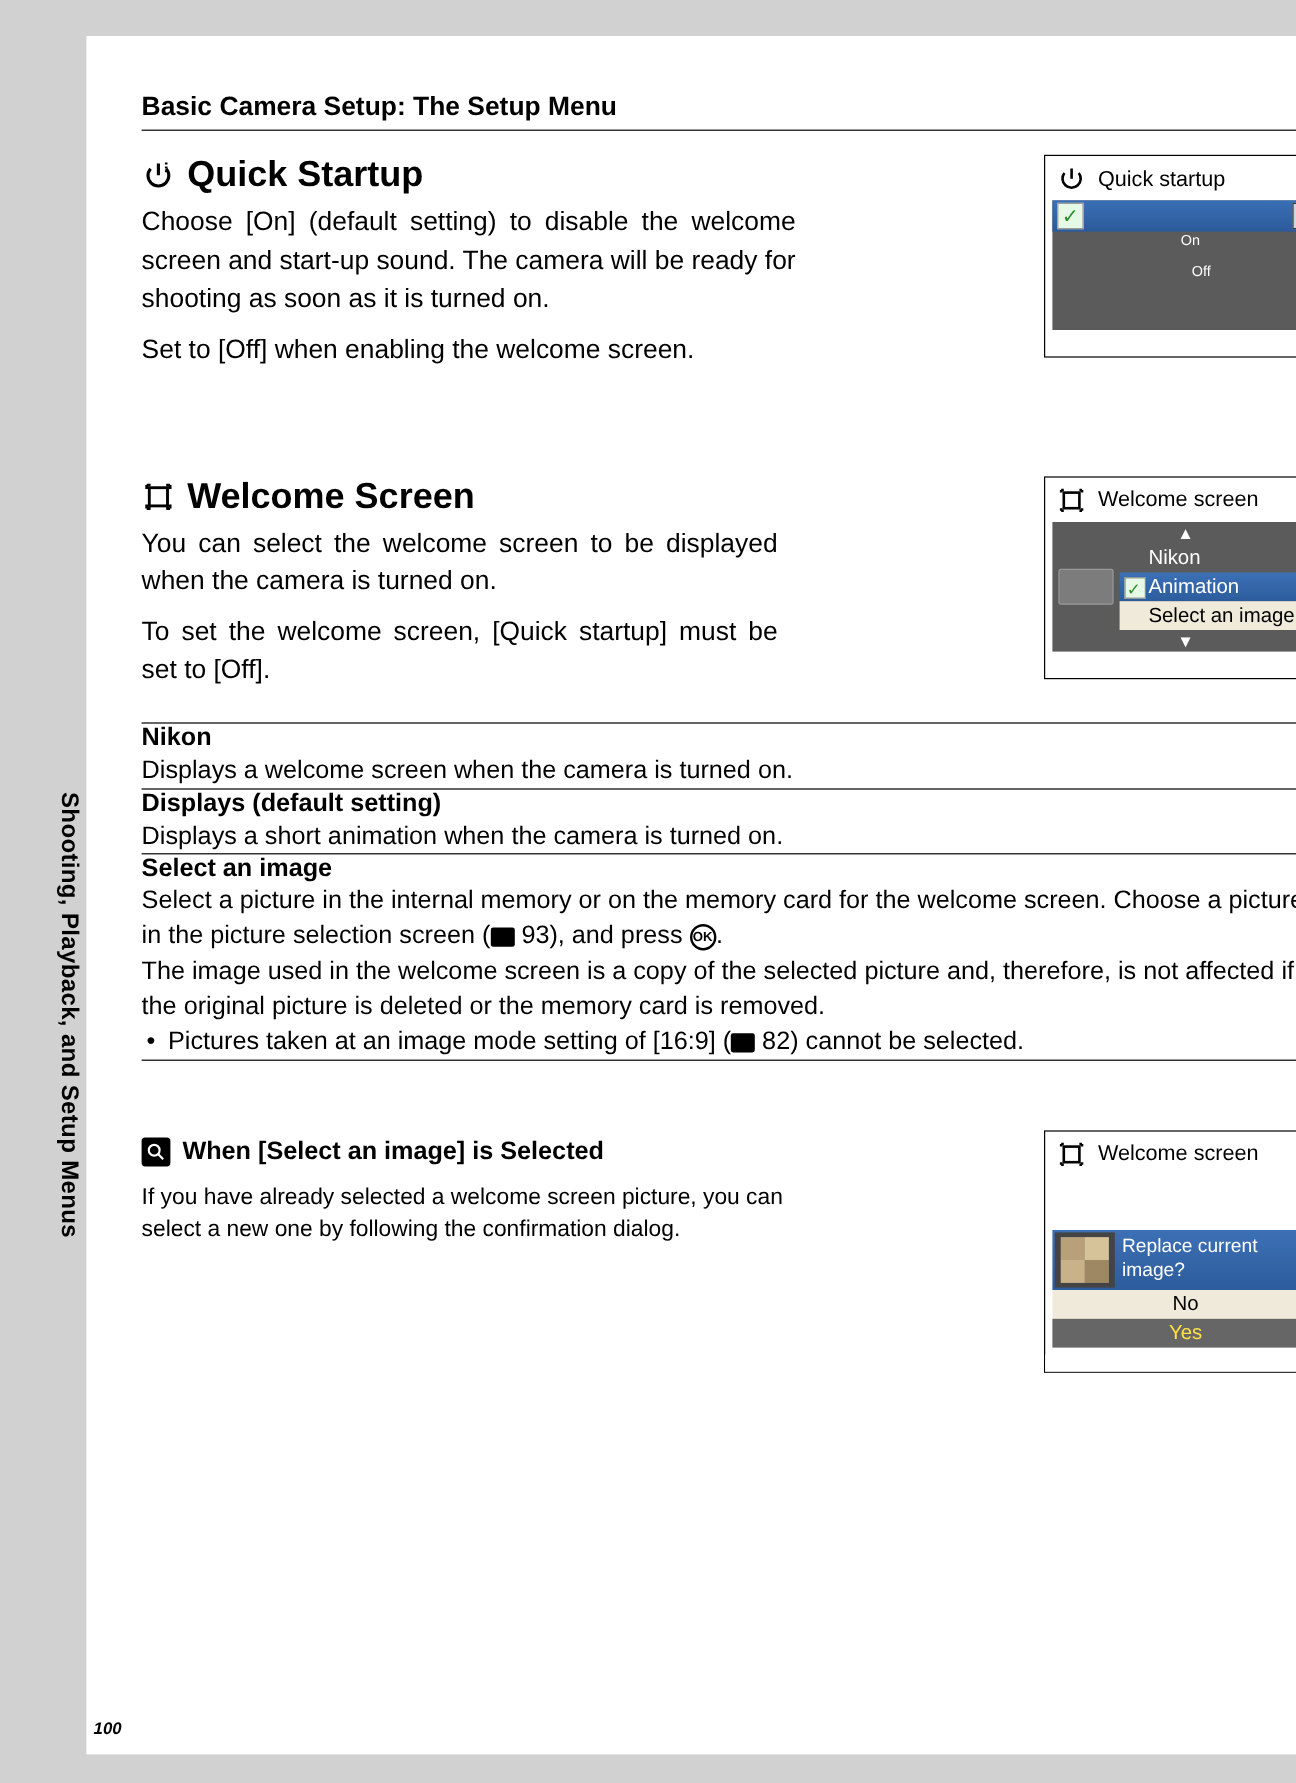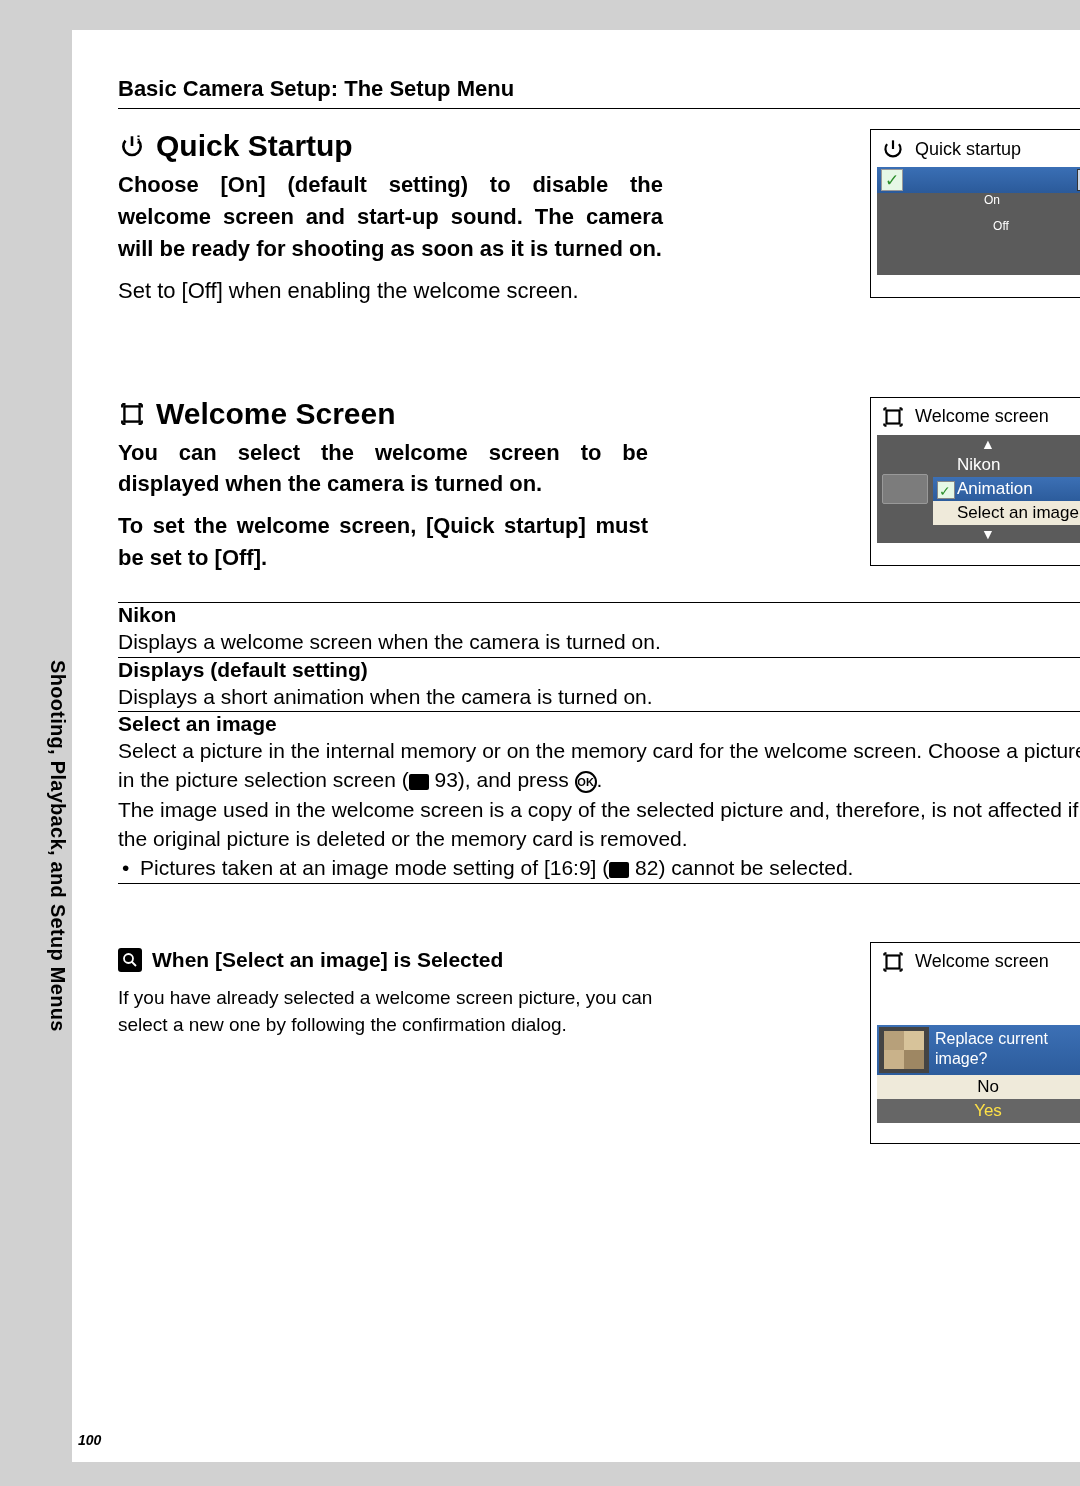--- a/index.html
+++ b/index.html
@@ -47,21 +47,21 @@
     display: flex;
     align-items: center;
     gap: 10px;
   }
   .bodytext {
     font-size: 22px;
     line-height: 1.45;
     max-width: 545px;
     margin: 0 0 10px 0;
   }
-  .justify { text-align: justify; font-weight: bold; }
+  .justify { text-align: justify; }
 
   
   .lcd {
     position: absolute;
     right: 0;
     top: 0;
     width: 236px;
     border: 1px solid #000;
     background: #fff;
     font-family: Arial, sans-serif;

